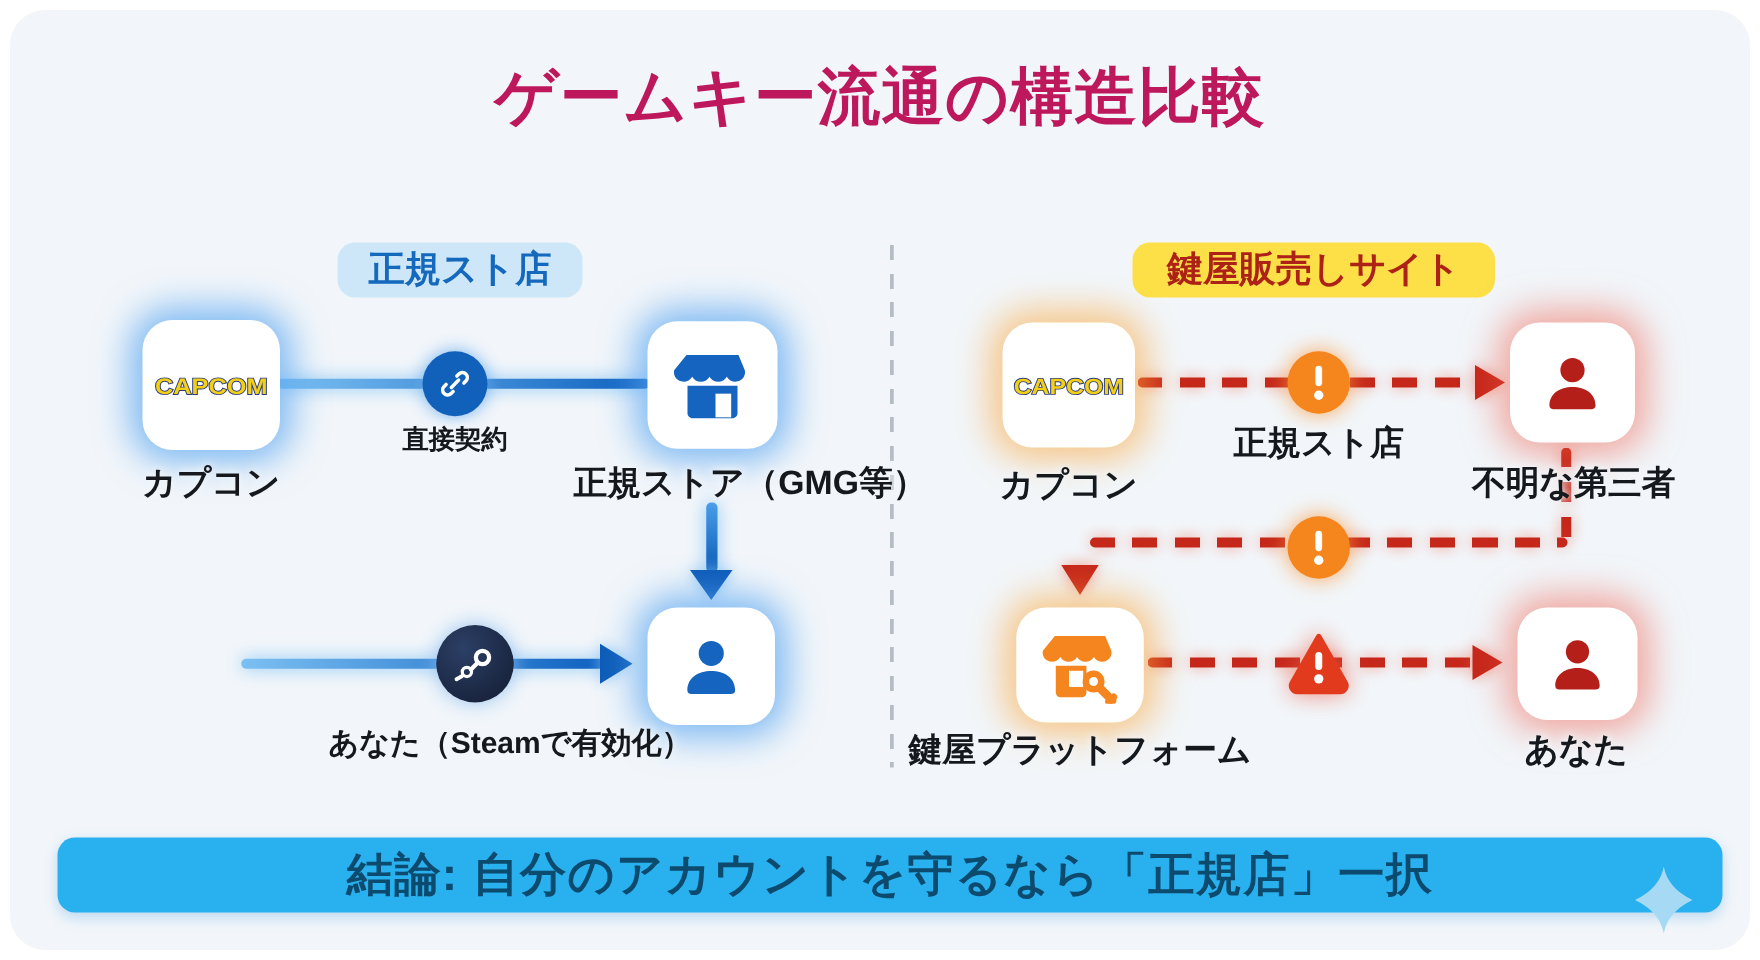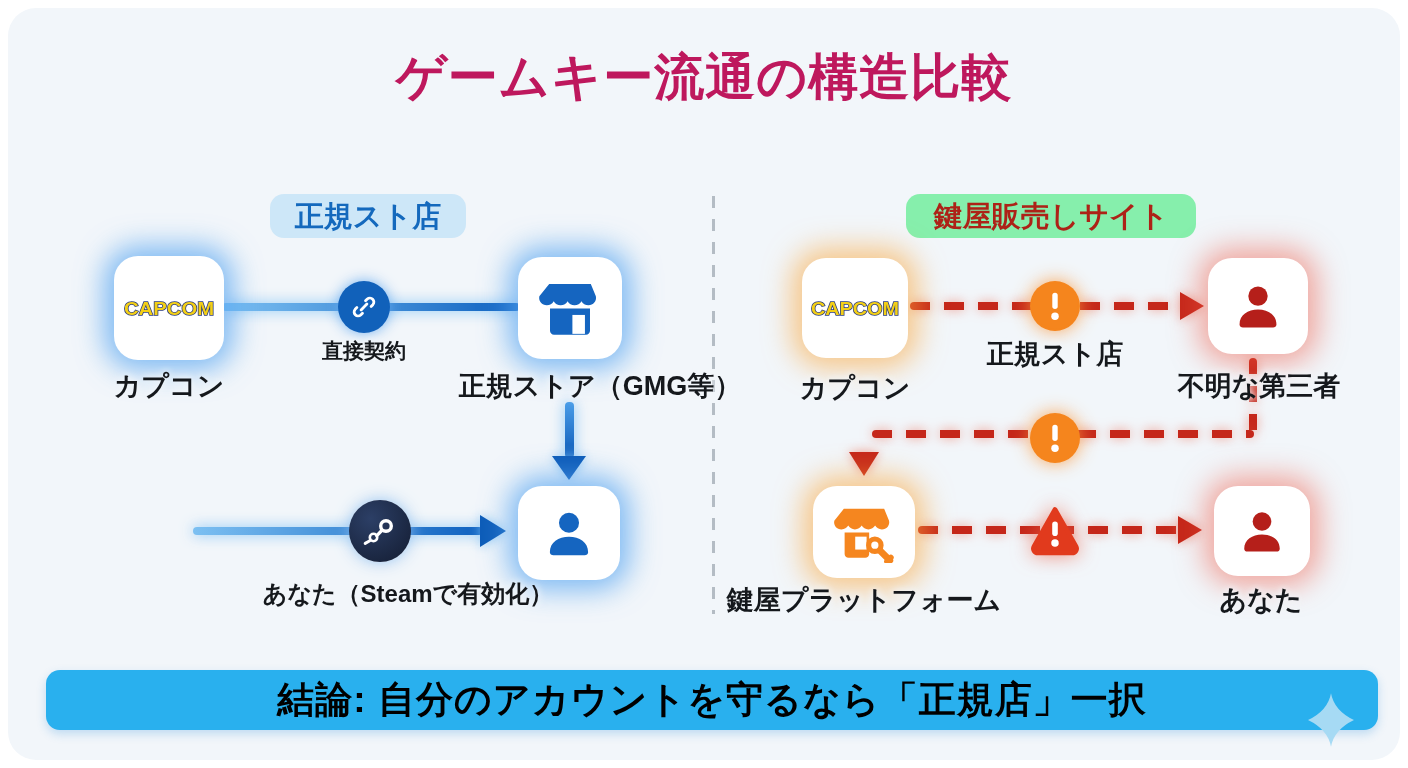--- a/index.html
+++ b/index.html
@@ -7,21 +7,21 @@
     font-family:"Liberation Sans","DejaVu Sans",sans-serif;}
   .card{position:absolute;left:8px;top:8px;width:1392px;height:752px;
     background:#f2f6fa;border-radius:28px;}
   .title{position:absolute;left:0;top:36px;width:100%;text-align:center;
     font-size:50px;font-weight:900;color:#be185d;letter-spacing:1px;}
   .subtitle{position:absolute;left:0;top:110px;width:100%;text-align:center;
     font-size:27px;font-weight:800;color:#15181c;}
   .badge{position:absolute;height:44px;border-radius:14px;text-align:center;
     font-size:29px;font-weight:700;line-height:44px;}
   .badge-official{left:262px;top:186px;width:196px;background:#cde7f8;color:#1469bd;}
-  .badge-keyshop{left:898px;top:186px;width:290px;background:#86efac;color:#ad2217;}
+  .badge-keyshop{left:898px;top:186px;width:290px;background:#fde047;color:#ad2217;}
   .divider{position:absolute;left:704px;top:188px;width:3px;height:418px;
     background:repeating-linear-gradient(180deg,#b4bcc4 0 12px,transparent 12px 23px);}
   .node{position:absolute;background:#ffffff;border-radius:24px;
     display:flex;align-items:center;justify-content:center;z-index:3;}
   .glow-blue{box-shadow:0 0 28px 10px rgba(88,166,240,.75);}
   .glow-orange{box-shadow:0 0 28px 10px rgba(250,166,60,.6);}
   .glow-red{box-shadow:0 0 28px 10px rgba(240,90,70,.5);}
   .label{position:absolute;transform:translateX(-50%);white-space:nowrap;
     font-weight:800;color:#15181c;font-size:27px;z-index:5;
     text-shadow:0 0 6px #f2f6fa,0 0 10px #f2f6fa;}
@@ -55,21 +55,21 @@
     background:radial-gradient(circle at 35% 30%,#2c3f66,#131c31);
     box-shadow:0 0 16px rgba(140,190,240,.9);}
   .warn-circle{width:50px;height:50px;background:#f5851d;
     box-shadow:0 0 18px rgba(250,150,60,.85);}
   .risk-note{position:absolute;transform:translateX(-50%);white-space:nowrap;
     font-weight:800;font-size:23px;z-index:5;}
   .banner{position:absolute;left:38px;top:662px;width:1332px;height:60px;
     border-radius:14px;background:#29b0ee;z-index:6;
     box-shadow:0 4px 10px rgba(40,140,220,.25);}
   .banner-text{width:100%;height:100%;display:flex;align-items:center;justify-content:center;
-    color:#000000;font-size:37px;font-weight:900;letter-spacing:1px;}
+    color:#0c4a6e;font-size:37px;font-weight:900;letter-spacing:1px;}
   .sparkle{position:absolute;left:1300px;top:684px;z-index:7;}
   .tri-warn{position:absolute;z-index:4;filter:drop-shadow(0 0 10px rgba(235,95,70,.7));}
 </style>
 </head>
 <body>
 
 <div class="canvas">
   <div class="card">
 
     <div class="title">ゲームキー流通の構造比較</div>

